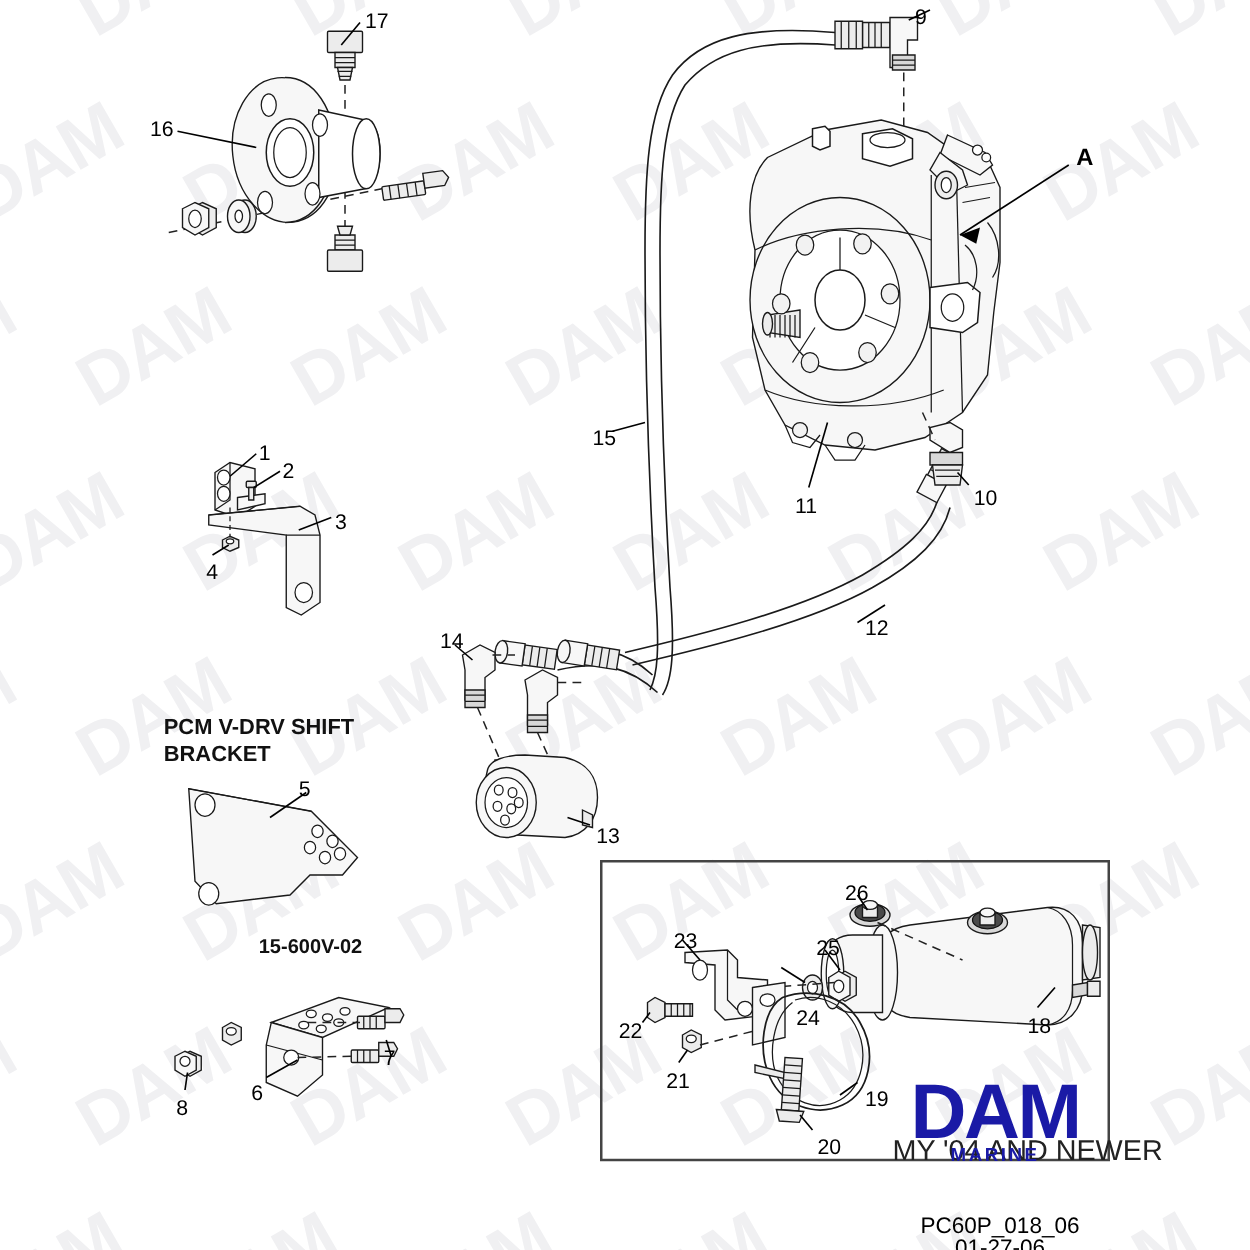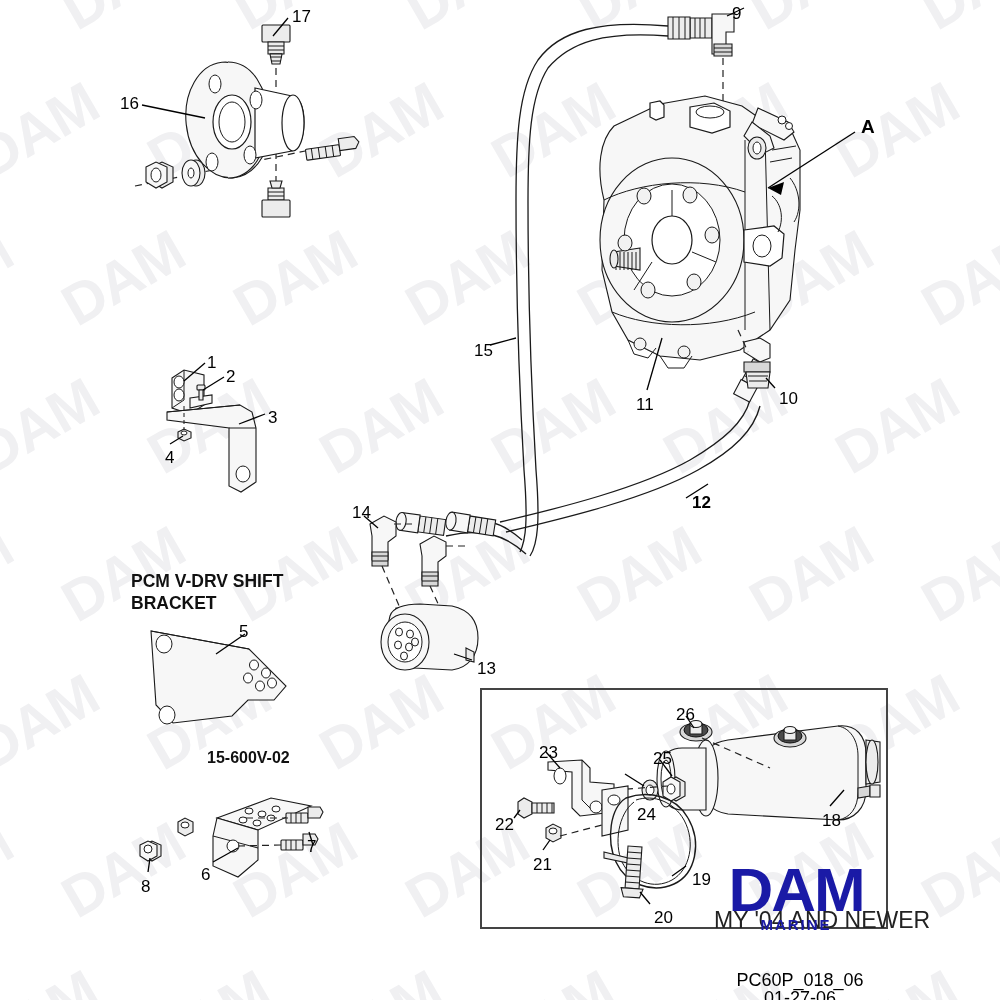--- a/index.html
+++ b/index.html
@@ -648,21 +648,21 @@
       <div class="num" style="left: 226px; top: 368px;">2</div>
       <div class="num" style="left: 268px; top: 409px;">3</div>
       <div class="num" style="left: 165px; top: 449px;">4</div>
       <div class="num" style="left: 239px; top: 623px;">5</div>
       <div class="num" style="left: 201px; top: 866px;">6</div>
       <div class="num" style="left: 307px; top: 838px;">7</div>
       <div class="num" style="left: 141px; top: 878px;">8</div>
       <div class="num" style="left: 732px; top: 5px;">9</div>
       <div class="num" style="left: 779px; top: 390px;">10</div>
       <div class="num" style="left: 636px; top: 396px;">11</div>
-      <div class="num" style="left: 692px; top: 494px; font-weight: bold;">12</div>
+      <div class="num" style="left: 692px; top: 494px;">12</div>
       <div class="num" style="left: 477px; top: 660px;">13</div>
       <div class="num" style="left: 352px; top: 504px;">14</div>
       <div class="num" style="left: 474px; top: 342px;">15</div>
       <div class="num" style="left: 120px; top: 95px;">16</div>
       <div class="num" style="left: 292px; top: 8px;">17</div>
       <div class="num" style="left: 822px; top: 812px;">18</div>
       <div class="num" style="left: 692px; top: 871px;">19</div>
       <div class="num" style="left: 654px; top: 909px;">20</div>
       <div class="num" style="left: 533px; top: 856px;">21</div>
       <div class="num" style="left: 495px; top: 816px;">22</div>

